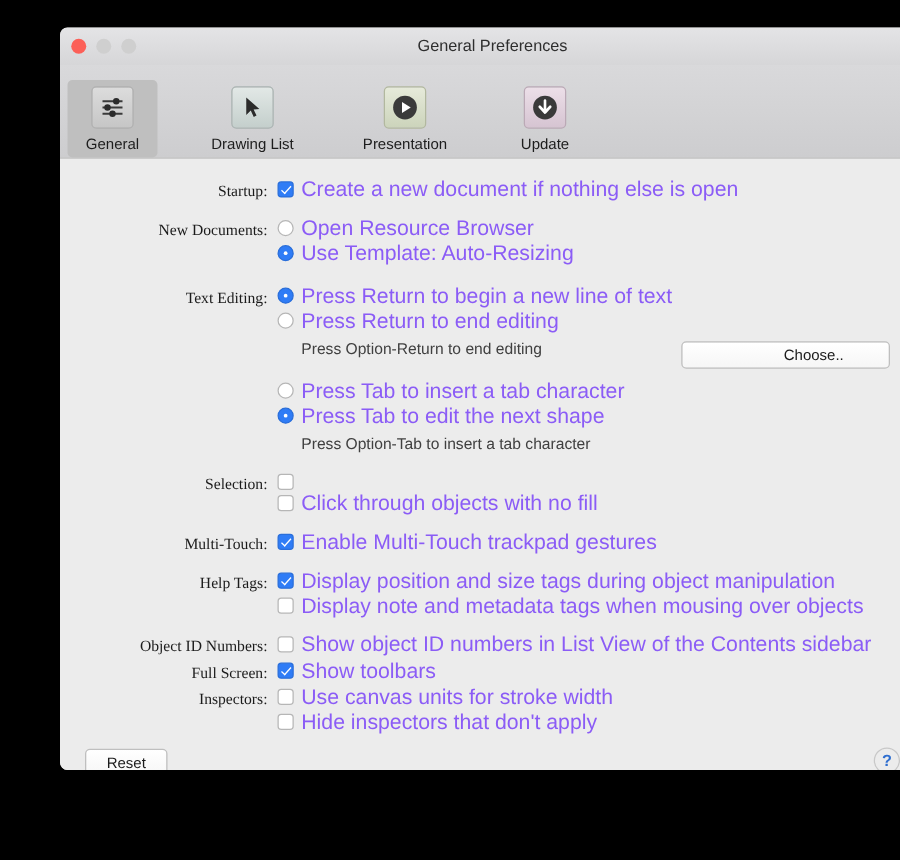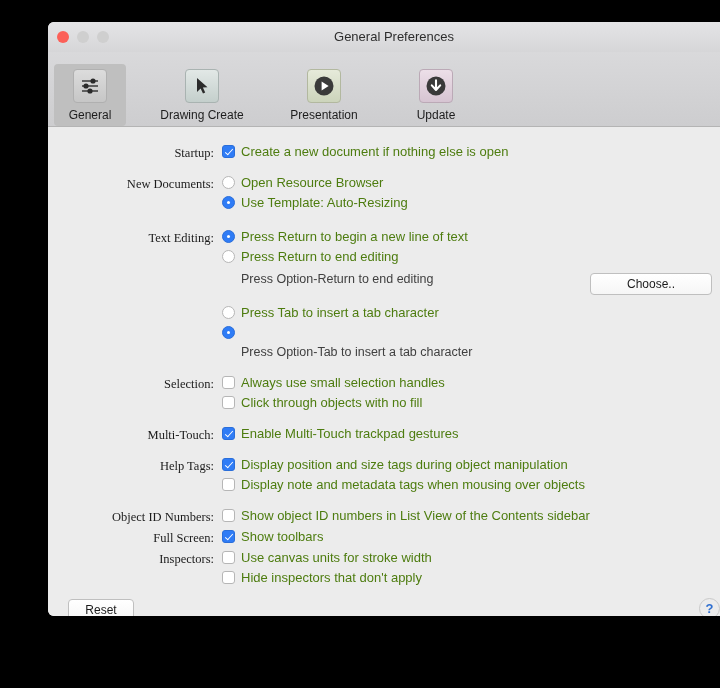--- a/index.html
+++ b/index.html
@@ -149,22 +149,22 @@
     flex-direction: column;
   }
 
   .ctl {
     display: flex;
     align-items: flex-start;
     line-height: 18px;
     margin-bottom: 2px;
   }
   .ctl-text {
-    font-size: 13px;
-    color: #4d7c0f;
+    font-size: 17px;
+    color: #8b5cf6;
     margin-left: 6px;
     white-space: nowrap;
   }
 
   
   .checkbox {
     width: 13px;
     height: 13px;
     flex: 0 0 13px;
     margin-top: 2px;
@@ -240,20 +240,21 @@
     height: 20px;
     background: linear-gradient(to bottom, #ffffff, #f6f6f6);
     border: 1px solid #bfbfbf;
     border-radius: 4px;
     font-size: 12px;
     color: #1b1b1b;
     display: flex;
     align-items: center;
     justify-content: center;
     cursor: default;
+    padding-left: 45px;
   }
 
   
   .bottombar {
     flex: 0 0 52px;
     background: #ececec;
     position: relative;
   }
   .reset-btn {
     position: absolute;
@@ -318,21 +319,21 @@
       </div>
       <div class="tool-label">General</div>
     </div>
 
     <div class="tool wide">
       <div class="tool-icon icon-drawing">
         <svg width="14" height="18" viewBox="0 0 14 18">
           <path d="M2 1 L2 15 L5.6 11.4 L8 16.5 L10.2 15.4 L7.9 10.6 L12.5 10.2 Z" fill="#2b2b2b"></path>
         </svg>
       </div>
-      <div class="tool-label">Drawing Create</div>
+      <div class="tool-label">Drawing List</div>
     </div>
 
     <div class="tool wide">
       <div class="tool-icon icon-presentation">
         <svg width="22" height="22" viewBox="0 0 22 22">
           <circle cx="11" cy="11" r="9.5" fill="#3a3a3a"></circle>
           <path d="M8.6 6.6 L15.6 11 L8.6 15.4 Z" fill="#ffffff"></path>
         </svg>
       </div>
       <div class="tool-label">Presentation</div>
@@ -396,33 +397,33 @@
         <div class="hint">Press Option-Return to end editing</div>
 
         <div class="spacer-lg"></div>
 
         <div class="ctl">
           <div class="radio"></div>
           <div class="ctl-text">Press Tab to insert a tab character</div>
         </div>
         <div class="ctl">
           <div class="radio on"></div>
+          <div class="ctl-text">Press Tab to edit the next shape</div>
         </div>
         <div class="hint">Press Option-Tab to insert a tab character</div>
       </div>
     </div>
 
     <div class="gap-sm"></div>
 
     <div class="row">
       <div class="row-label">Selection:</div>
       <div class="row-fields">
         <div class="ctl">
           <div class="checkbox"></div>
-          <div class="ctl-text">Always use small selection handles</div>
         </div>
         <div class="ctl">
           <div class="checkbox"></div>
           <div class="ctl-text">Click through objects with no fill</div>
         </div>
       </div>
     </div>
 
     <div class="gap-sm"></div>
 

